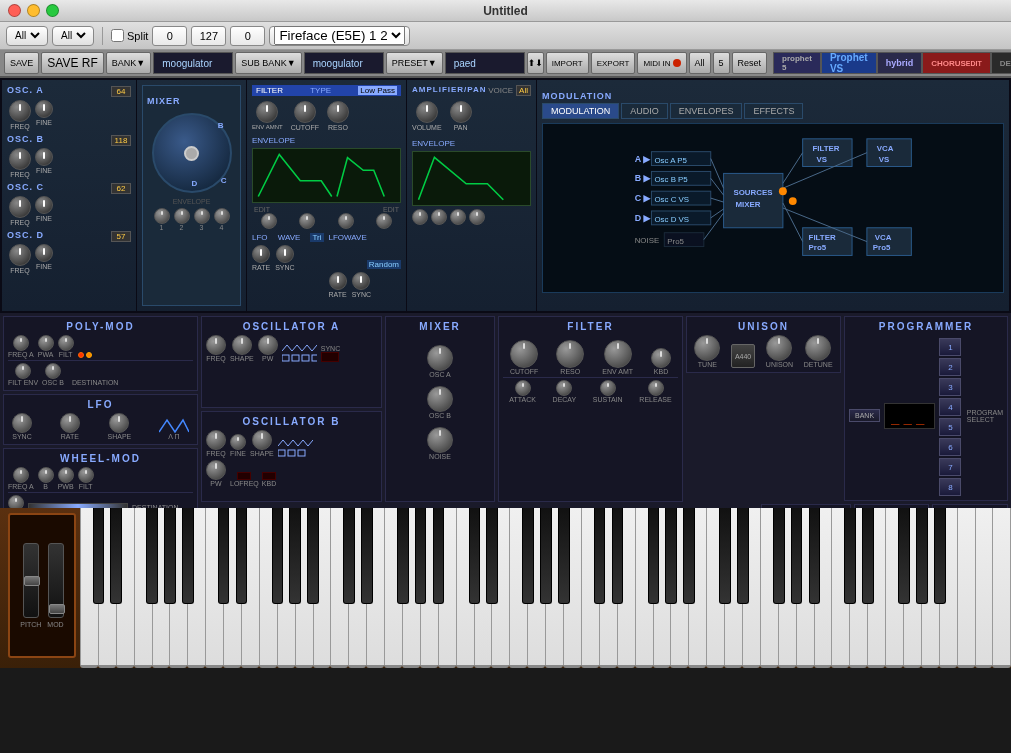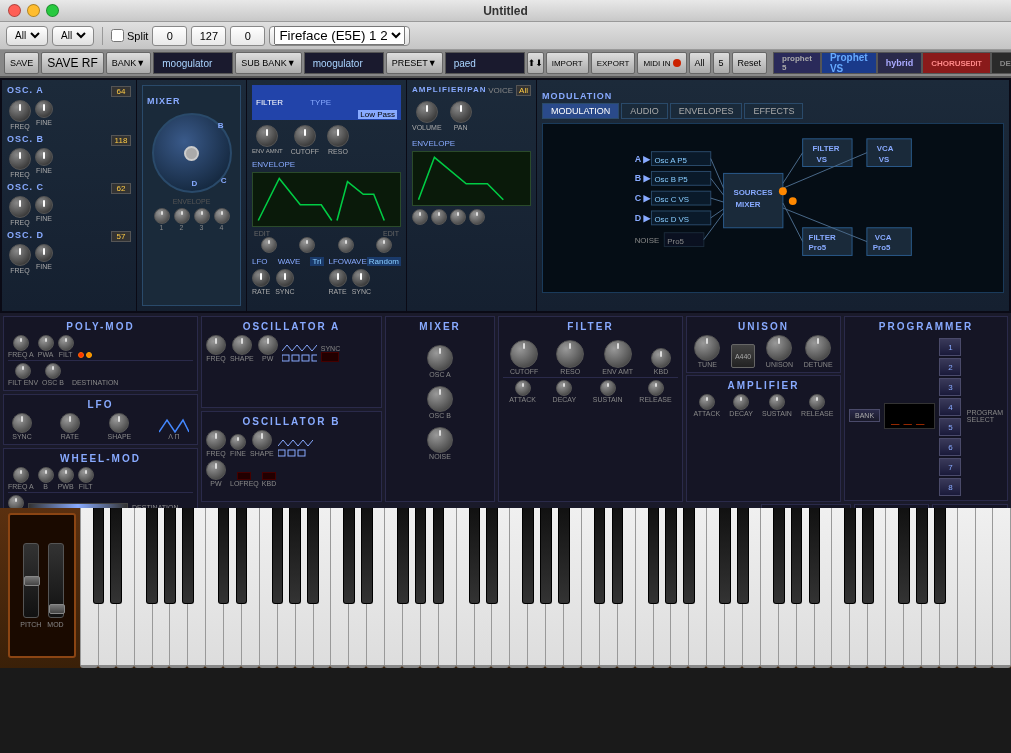--- a/index.html
+++ b/index.html
@@ -652,21 +652,21 @@
               <div class="lbl7">4</div>
             </div>
         </div>
       </div>
     </div>
 
     <div class="filter-section">
       <div class="filter-type-bar">
         <span>FILTER</span>
         <span style="color:#88aaff;font-size:8px;">TYPE</span>
-        <span style="background:#88aaff;color:#000;padding:0 2px;margin-top:24px;">Low Pass</span>
+        <span style="background:#88aaff;color:#000;padding:0 2px;">Low Pass</span>
       </div>
       <div class="filter-knobs-row">
         <div class="flex-col">
             <div class="knob"></div>
             <div class="knob-label" style="font-size:6px;">ENV AMNT</div>
           </div>
         <div class="flex-col">
             <div class="knob"></div>
             <div class="knob-label">CUTOFF</div>
           </div>
@@ -716,21 +716,21 @@
             <div class="flex-col">
                 <div class="knob knob-small"></div>
                 <div class="knob-label">SYNC</div>
               </div>
           </div>
         </div>
         <div style="flex:1;">
           <div class="lfo-header">
             <span>LFO</span>
             <span>WAVE</span>
-            <span style="background:#1a3a6a;color:#88ccff;padding:0 2px;">Random</span>
+            <span style="background:#1a3a6a;color:#88ccff;padding:0 2px;margin-top:27px;">Random</span>
           </div>
           <div style="display:flex;gap:5px;margin-top:3px;">
             <div class="flex-col">
                 <div class="knob knob-small"></div>
                 <div class="knob-label">RATE</div>
               </div>
             <div class="flex-col">
                 <div class="knob knob-small"></div>
                 <div class="knob-label">SYNC</div>
               </div>
@@ -1081,21 +1081,21 @@
               <div class="ck ck-tiny"></div>
               <div class="lbl7">SUSTAIN</div>
             </div>
           <div class="flex-col">
               <div class="ck ck-tiny"></div>
               <div class="lbl7">RELEASE</div>
             </div>
         </div>
       </div>
 
-      <div style="display:flex;flex-direction:column;gap:2px;width:155px;flex-shrink:0;">
+      <div style="display:flex;flex-direction:column;gap:17px;width:155px;flex-shrink:0;">
 
         <div style="background:#151525;border:1px solid #2a2a4a;padding:4px;">
           <div class="section-header">UNISON</div>
           <div class="flex-row" style="justify-content:space-around;">
             <div class="flex-col">
                 <div class="ck" style="width:26px;height:26px;"></div>
                 <div class="lbl7">TUNE</div>
               </div>
             <div class="flex-col">
               <div style="width:24px;height:24px;background:linear-gradient(to bottom,#444,#222);border:1px solid #666;border-radius:2px;cursor:pointer;display:flex;align-items:center;justify-content:center;">
@@ -1106,41 +1106,20 @@
                 <div class="ck" style="width:26px;height:26px;"></div>
                 <div class="lbl7">UNISON</div>
               </div>
             <div class="flex-col">
                 <div class="ck" style="width:26px;height:26px;"></div>
                 <div class="lbl7">DETUNE</div>
               </div>
           </div>
         </div>
 
-        <div style="background:#151525;border:1px solid #2a2a4a;padding:4px;flex:1;">
-          <div class="section-header">AMPLIFIER</div>
-          <div class="flex-row" style="justify-content:space-around;">
-            <div class="flex-col">
-                <div class="ck ck-tiny"></div>
-                <div class="lbl7">ATTACK</div>
-              </div>
-            <div class="flex-col">
-                <div class="ck ck-tiny"></div>
-                <div class="lbl7">DECAY</div>
-              </div>
-            <div class="flex-col">
-                <div class="ck ck-tiny"></div>
-                <div class="lbl7">SUSTAIN</div>
-              </div>
-            <div class="flex-col">
-                <div class="ck ck-tiny"></div>
-                <div class="lbl7">RELEASE</div>
-              </div>
-          </div>
-        </div>
       </div>
 
       <div style="display:flex;flex-direction:column;gap:3px;flex:1;min-width:0;align-items:flex-end;">
 
         <div style="background:#151525;border:1px solid #2a2a4a;padding:4px;">
           <div class="section-header">PROGRAMMER</div>
           <div style="display:flex;gap:4px;align-items:center;">
             <div style="display:flex;flex-direction:column;gap:2px;">
               <div class="prog-bank-btn">BANK</div>
             </div>

